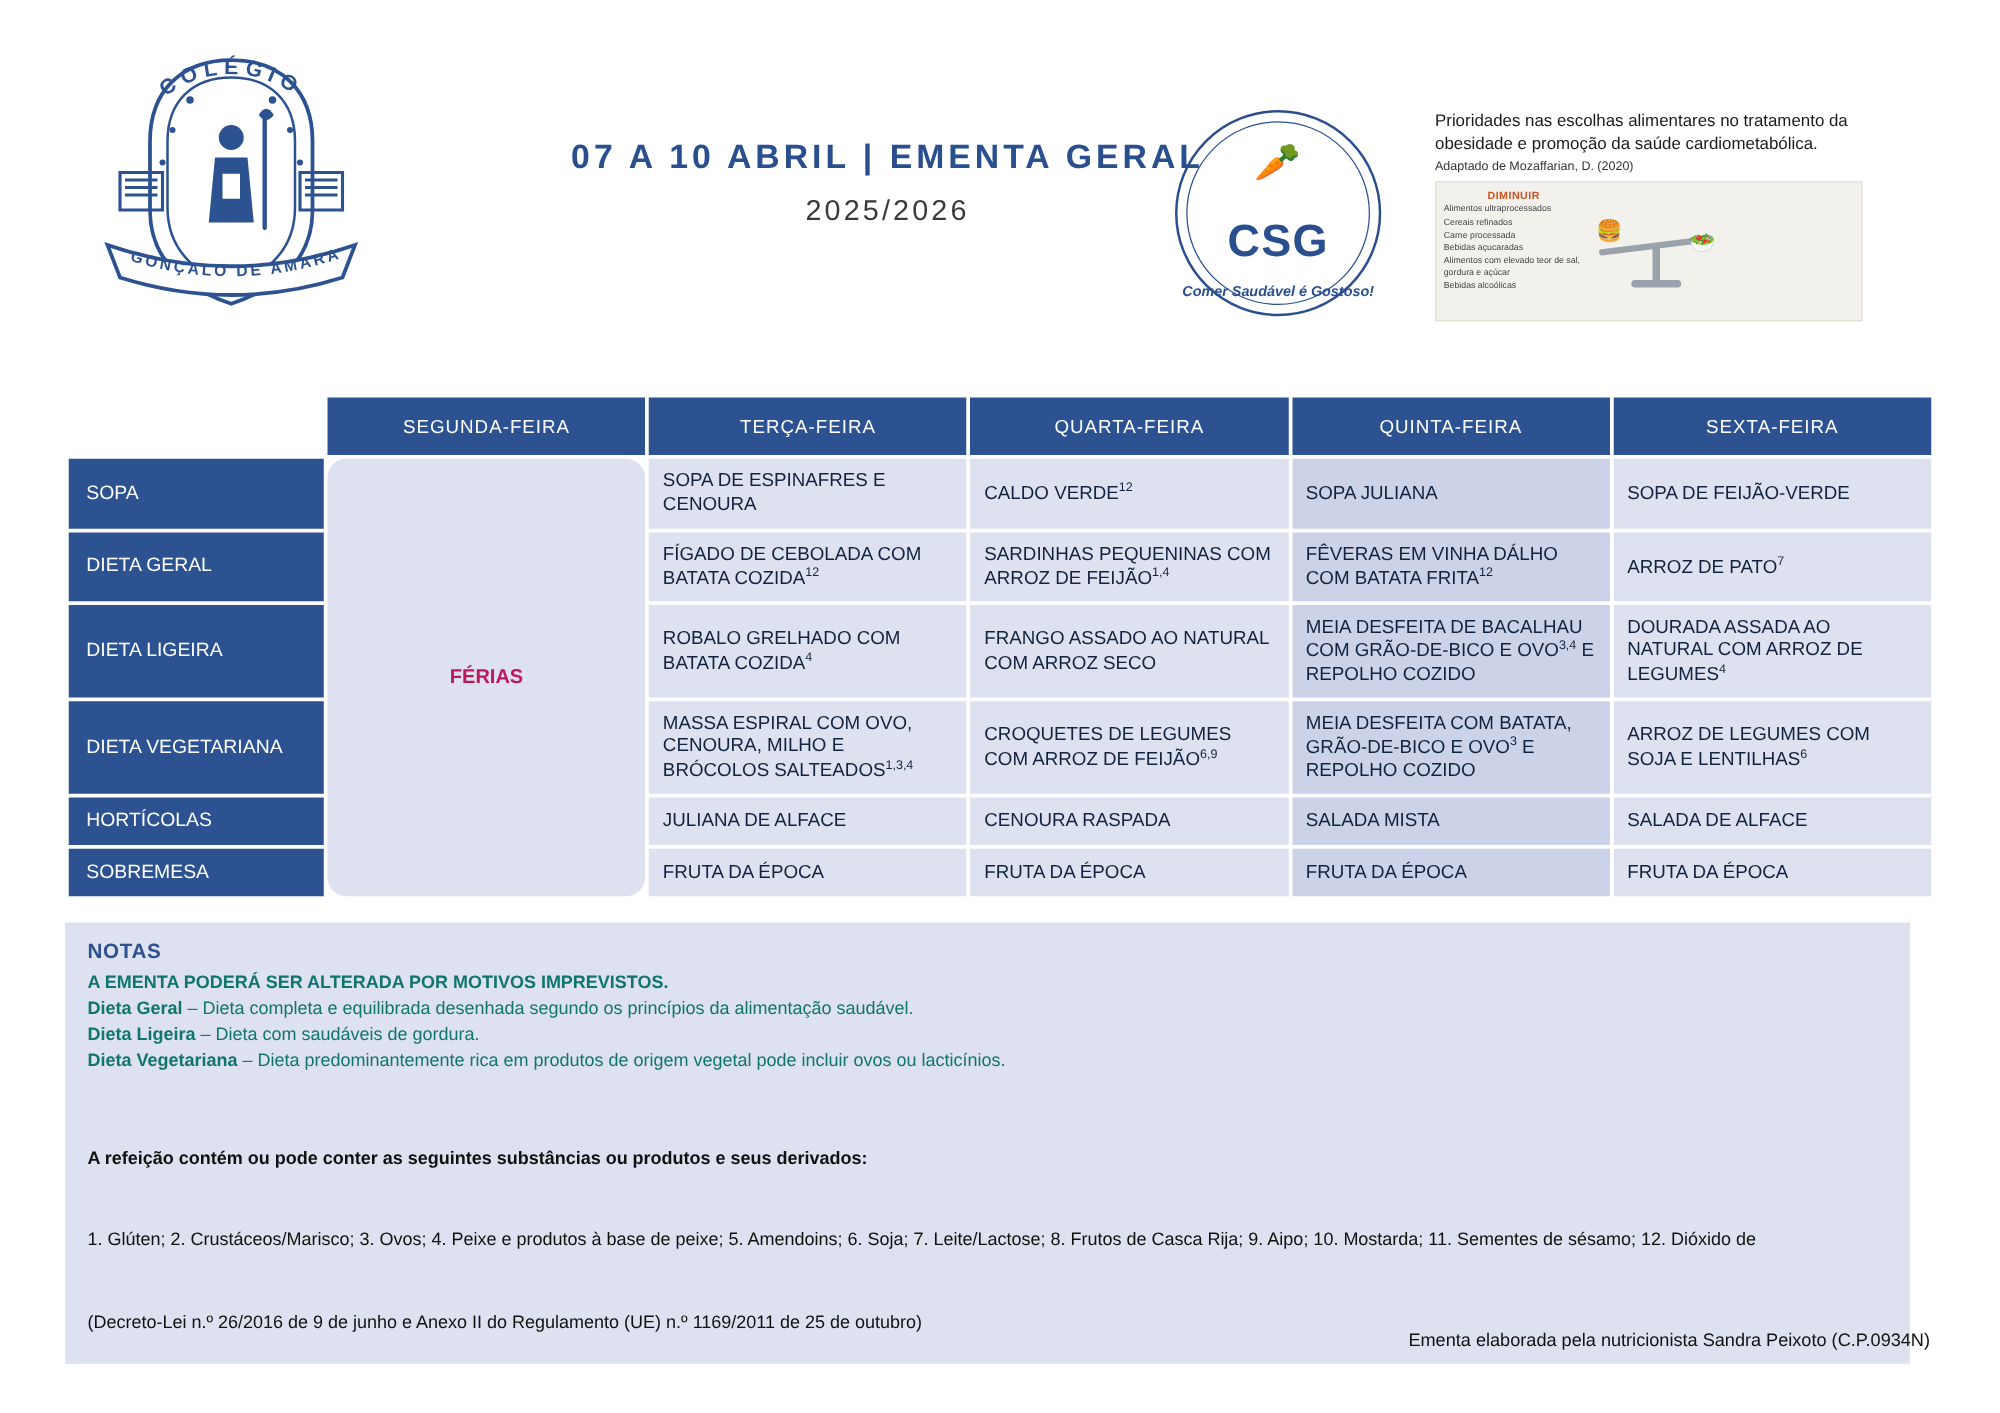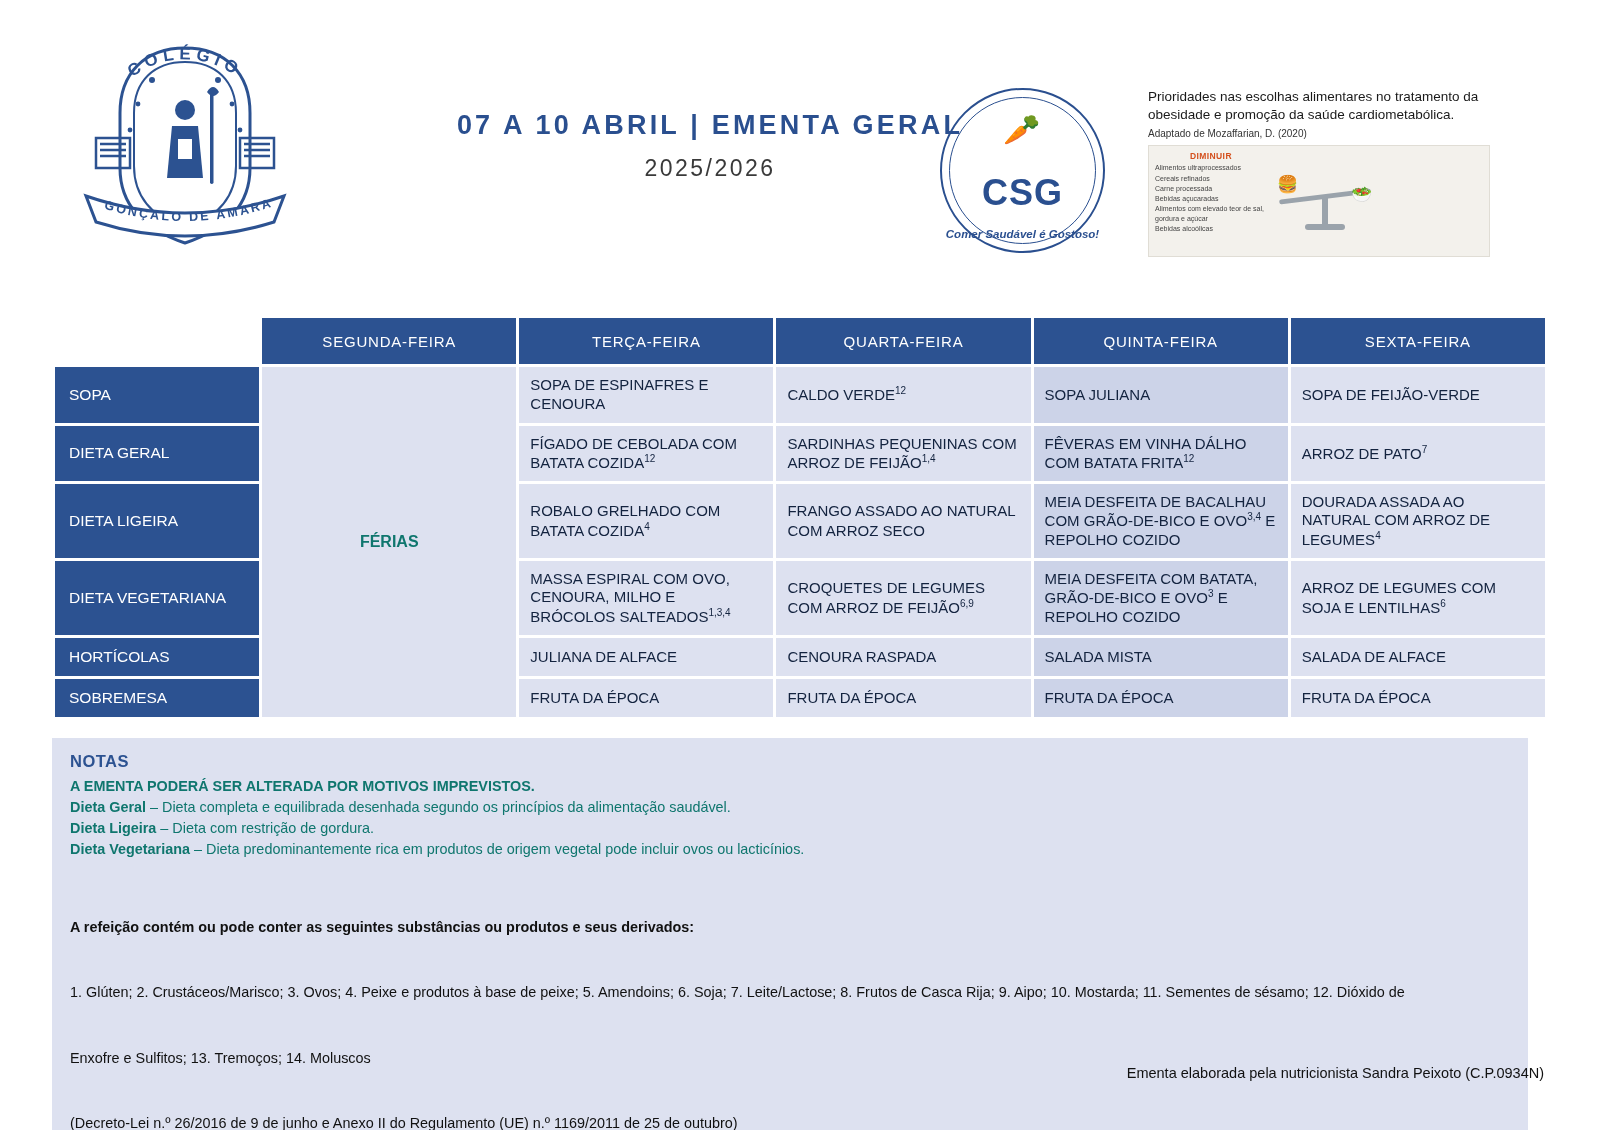--- a/index.html
+++ b/index.html
@@ -243,21 +243,22 @@
   }
   table.menu td.cell.alt {
     background: #ccd3e8;
   }
   table.menu td.ferias {
     background: #dde1f0;
     text-align: center;
     vertical-align: middle;
     font-size: 16px;
     font-weight: 700;
-    color: #0f766e;
+    color: #be185d;
+    border-radius: 15px;
   }
   sup { font-size: 10px; }
 
   
   .notes {
     position: absolute;
     left: 52px;
     top: 738px;
     width: 1476px;
     background: #dde1f0;
@@ -454,22 +455,21 @@
         <td class="cell">FRUTA DA ÉPOCA</td>
       </tr>
     </tbody>
   </table>
 </div>
 
 <div class="notes">
   <div class="notes-title">NOTAS</div>
   <div class="notes-line"><b>A EMENTA PODERÁ SER ALTERADA POR MOTIVOS IMPREVISTOS.</b></div>
   <div class="notes-line"><b>Dieta Geral</b><span> – Dieta completa e equilibrada desenhada segundo os princípios da alimentação saudável.</span></div>
-  <div class="notes-line"><b>Dieta Ligeira</b><span> – Dieta com restrição de gordura.</span></div>
+  <div class="notes-line"><b>Dieta Ligeira</b><span> – Dieta com saudáveis de gordura.</span></div>
   <div class="notes-line"><b>Dieta Vegetariana</b><span> – Dieta predominantemente rica em produtos de origem vegetal pode incluir ovos ou lacticínios.</span></div>
   <div class="notes-gap"></div>
   <div class="notes-sub"><b>A refeição contém ou pode conter as seguintes substâncias ou produtos e seus derivados:</b></div>
   <div class="notes-sub">1. Glúten; 2. Crustáceos/Marisco; 3. Ovos; 4. Peixe e produtos à base de peixe; 5. Amendoins; 6. Soja; 7. Leite/Lactose; 8. Frutos de Casca Rija; 9. Aipo; 10. Mostarda; 11. Sementes de sésamo; 12. Dióxido de</div>
-  <div class="notes-sub">Enxofre e Sulfitos; 13. Tremoços; 14. Moluscos</div>
   <div class="notes-sub">(Decreto-Lei n.º 26/2016 de 9 de junho e Anexo II do Regulamento (UE) n.º 1169/2011 de 25 de outubro)</div>
 </div>
 
 <div class="footer-credit">Ementa elaborada pela nutricionista Sandra Peixoto (C.P.0934N)</div>
 
 </body></html>

